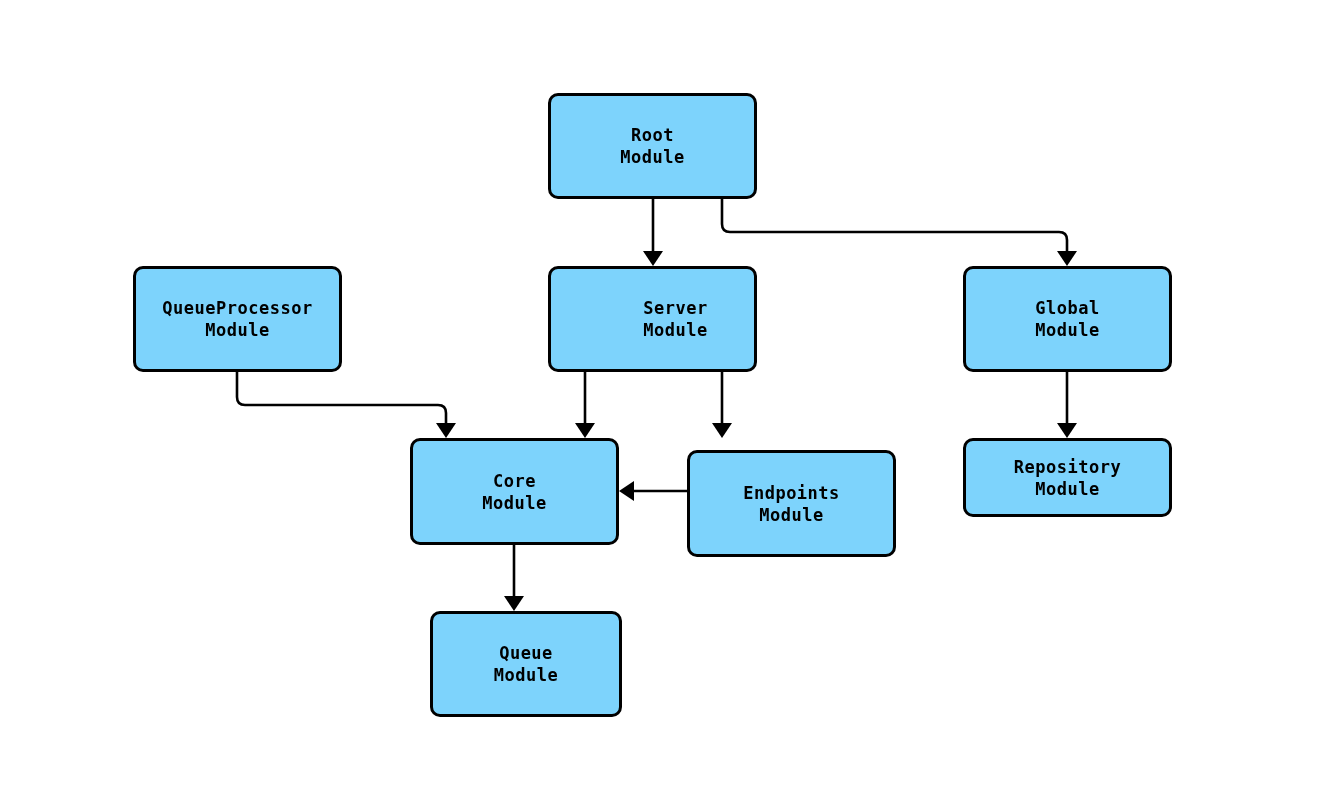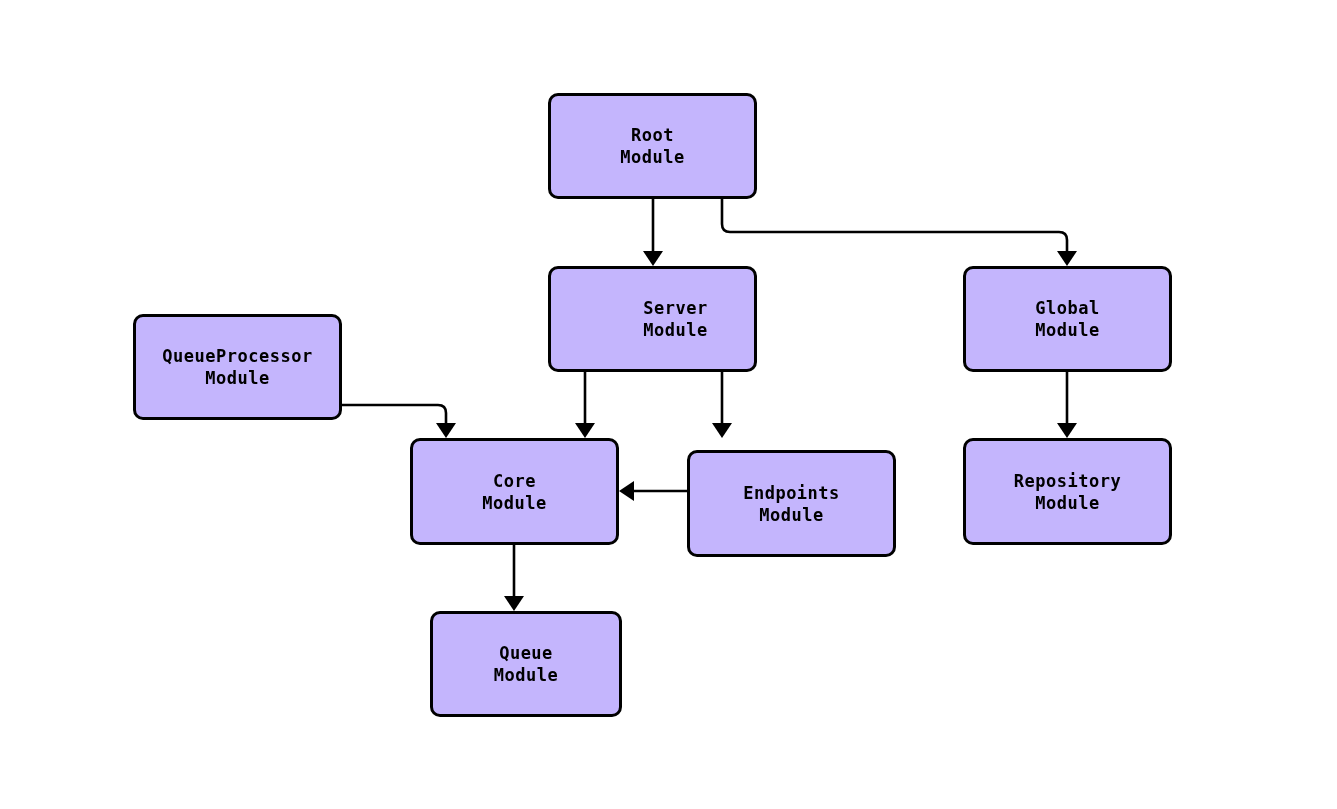--- a/index.html
+++ b/index.html
@@ -18,21 +18,21 @@
   .edges-layer {
     position: absolute;
     left: 0;
     top: 0;
     width: 1337px;
     height: 809px;
   }
   .node {
     position: absolute;
     box-sizing: border-box;
-    background: #c4b5fd;
+    background: #7dd3fc;
     border: 3px solid #000000;
     border-radius: 10px;
     display: flex;
     flex-direction: column;
     align-items: center;
     justify-content: center;
     text-align: center;
   }
   .node span {
     display: block;
@@ -63,41 +63,41 @@
       <polygon points="619,491 634,481 634,501" fill="#000000"></polygon>
       <path d="M1067,372 L1067,423" fill="none" stroke="#000000" stroke-width="2.6"></path>
       <polygon points="1067,438 1057,423 1077,423" fill="#000000"></polygon>
       <path d="M514,545 L514,596" fill="none" stroke="#000000" stroke-width="2.6"></path>
       <polygon points="514,611 504,596 524,596" fill="#000000"></polygon>
     </svg>
 <div class="node" style="left: 548px; top: 93px; width: 209px; height: 106px;">
       <span>Root</span>
       <span>Module</span>
     </div>
-    <div class="node" style="left: 133px; top: 266px; width: 209px; height: 106px; margin-top: 48px;">
+    <div class="node" style="left: 133px; top: 266px; width: 209px; height: 106px;">
       <span>QueueProcessor</span>
       <span>Module</span>
     </div>
     <div class="node" style="left: 548px; top: 266px; width: 209px; height: 106px; padding-left: 46px;">
       <span>Server</span>
       <span>Module</span>
     </div>
     <div class="node" style="left: 963px; top: 266px; width: 209px; height: 106px; text-align: center;">
       <span>Global</span>
       <span>Module</span>
     </div>
     <div class="node" style="left: 410px; top: 438px; width: 209px; height: 107px;">
       <span>Core</span>
       <span>Module</span>
     </div>
     <div class="node" style="left: 687px; top: 450px; width: 209px; height: 107px;">
       <span>Endpoints</span>
       <span>Module</span>
     </div>
-    <div class="node" style="left: 963px; top: 438px; width: 209px; height: 107px;">
+    <div class="node" style="left: 963px; top: 438px; width: 209px; height: 79px;">
       <span>Repository</span>
       <span>Module</span>
     </div>
     <div class="node" style="left: 430px; top: 611px; width: 192px; height: 106px;">
       <span>Queue</span>
       <span>Module</span>
     </div>
   </div>
 
 </body></html>

